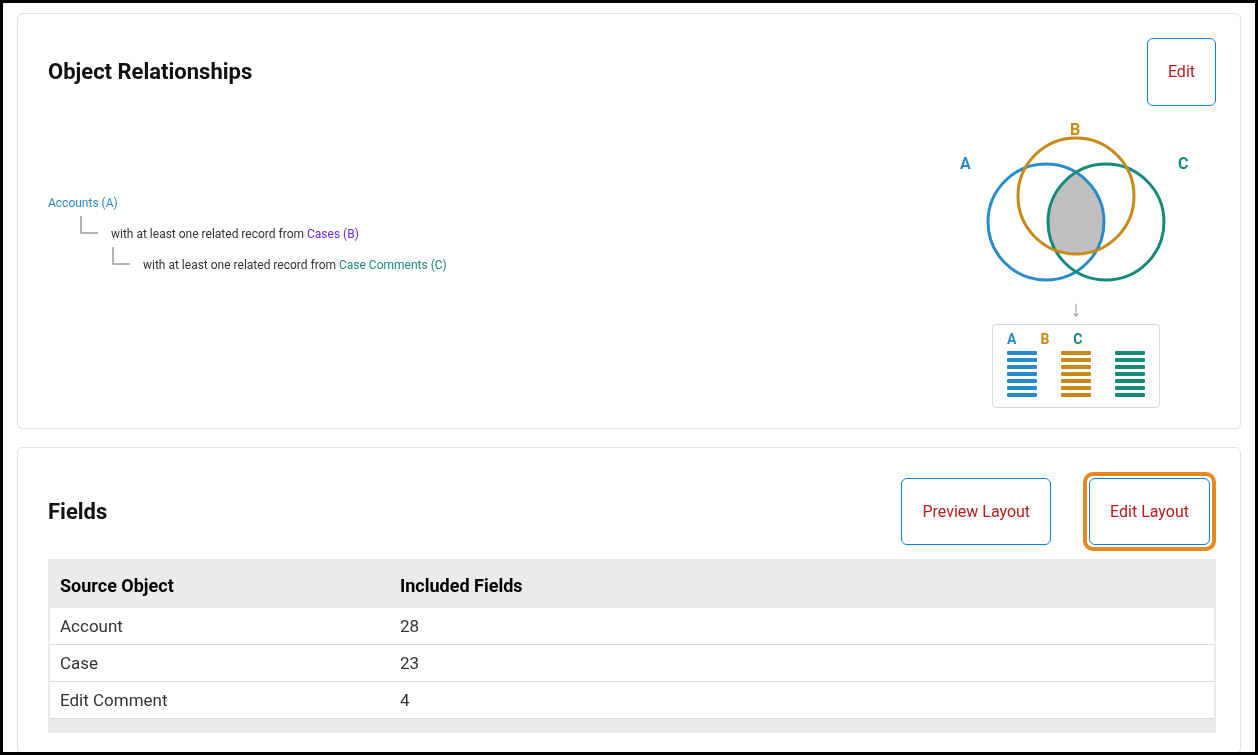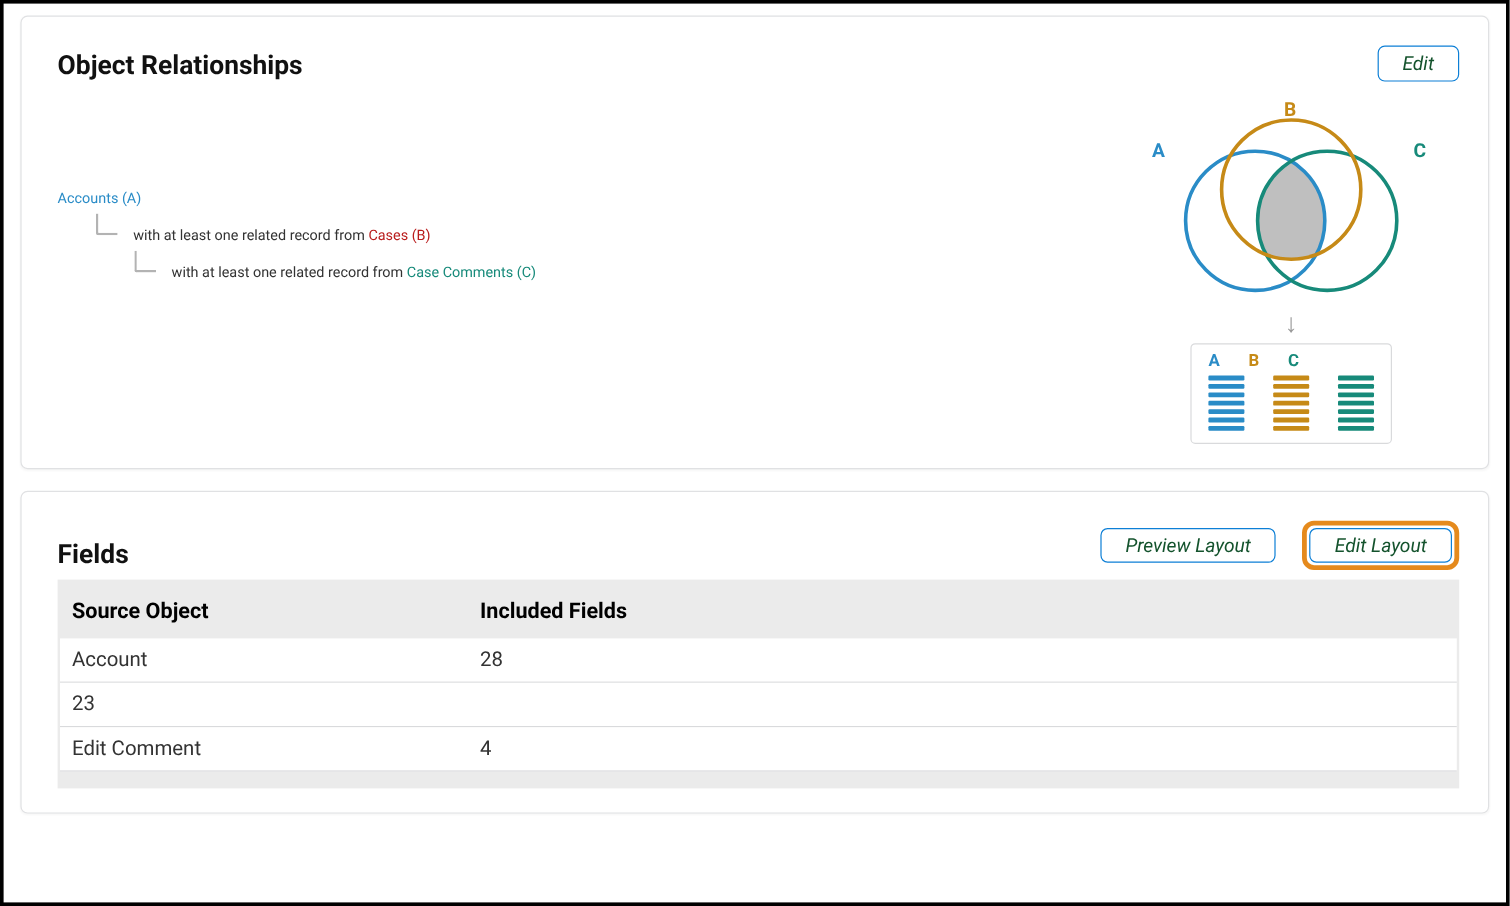--- a/index.html
+++ b/index.html
@@ -19,41 +19,40 @@
     border: 1px solid #e0e1e3;
     border-radius: 6px;
     box-shadow: 0 1px 2px rgba(0,0,0,0.04);
     padding: 24px 24px 20px 30px;
     margin-bottom: 18px;
   }
 
   .card-header {
     display: flex;
     justify-content: space-between;
-    align-items: flex-end;
+    align-items: center;
   }
 
   .card-title {
     font-size: 22px;
     font-weight: 700;
     color: #111;
   }
 
   .btn {
     display: inline-block;
-    padding: 5px 20px;
+    padding: 24px 20px;
     font-size: 16px;
     border: 1px solid #0d7fd6;
-    color: #14532d;
+    color: #b91c1c;
     background: #fff;
     border-radius: 6px;
     cursor: pointer;
     user-select: none;
     line-height: 1.1;
-    font-style: italic;
   }
 
   .obj-body {
     display: flex;
     gap: 40px;
     margin-top: 20px;
   }
 
   .tree {
     flex: 1;
@@ -67,21 +66,21 @@
   .lvl2 { margin-left: 64px; }
   .elbow {
     display: inline-block;
     width: 18px; height: 18px;
     border-left: 2px solid #b3b3b3;
     border-bottom: 2px solid #b3b3b3;
     border-bottom-left-radius: 2px;
     margin-right: 10px;
     transform: translateY(-4px);
   }
-  .link-b { color: #b91c1c; margin-top: 12px; }
+  .link-b { color: #6d28d9; margin-top: 12px; }
   .link-c { color: #178a7a; }
 
   .diagram { width: 280px; text-align: center; }
   .vlbl { position: absolute; font-weight: 700; font-size: 16px; }
   .vlbl-a { color: #2a8cc7; }
   .vlbl-b { color: #c68a17; }
   .vlbl-c { color: #178a7a; }
 
   .arrow {
     margin: 2px auto 4px auto;
@@ -101,21 +100,21 @@
   .mini-head .ha { color: #2a8cc7; }
   .mini-head .hb { color: #c68a17; }
   .mini-head .hc { color: #178a7a; }
   .stripes { display: flex; flex-direction: column; gap: 3px; }
   .stripes span { display: block; width: 30px; height: 4px; border-radius: 1px; }
   .sa span { background: #2a8cc7; }
   .sb span { background: #c68a17; }
   .sc span { background: #178a7a; }
 
   
-  .fields-actions { display: flex; gap: 22px; align-items: center; }
+  .fields-actions { display: flex; gap: 32px; align-items: center; }
   .highlight-wrap {
     border: 4px solid #e58a1d;
     border-radius: 10px;
     padding: 2px;
   }
 
   .fields-table {
     margin-top: 8px;
     background: #ebebeb;
     padding: 2px 2px 14px 2px;
@@ -245,20 +244,21 @@
   <div class="fields-table">
     <div class="ft-head">
       <div class="col-src">Source Object</div>
       <div class="col-inc">Included Fields</div>
     </div>
     <div class="ft-row">
       <div class="col-src">Account</div>
       <div class="col-inc">28</div>
     </div>
     <div class="ft-row">
+      <div class="col-src">Case</div>
       <div class="col-inc">23</div>
     </div>
     <div class="ft-row">
       <div class="col-src">Edit Comment</div>
       <div class="col-inc">4</div>
     </div>
   </div>
 </div>
 
 </body></html>

